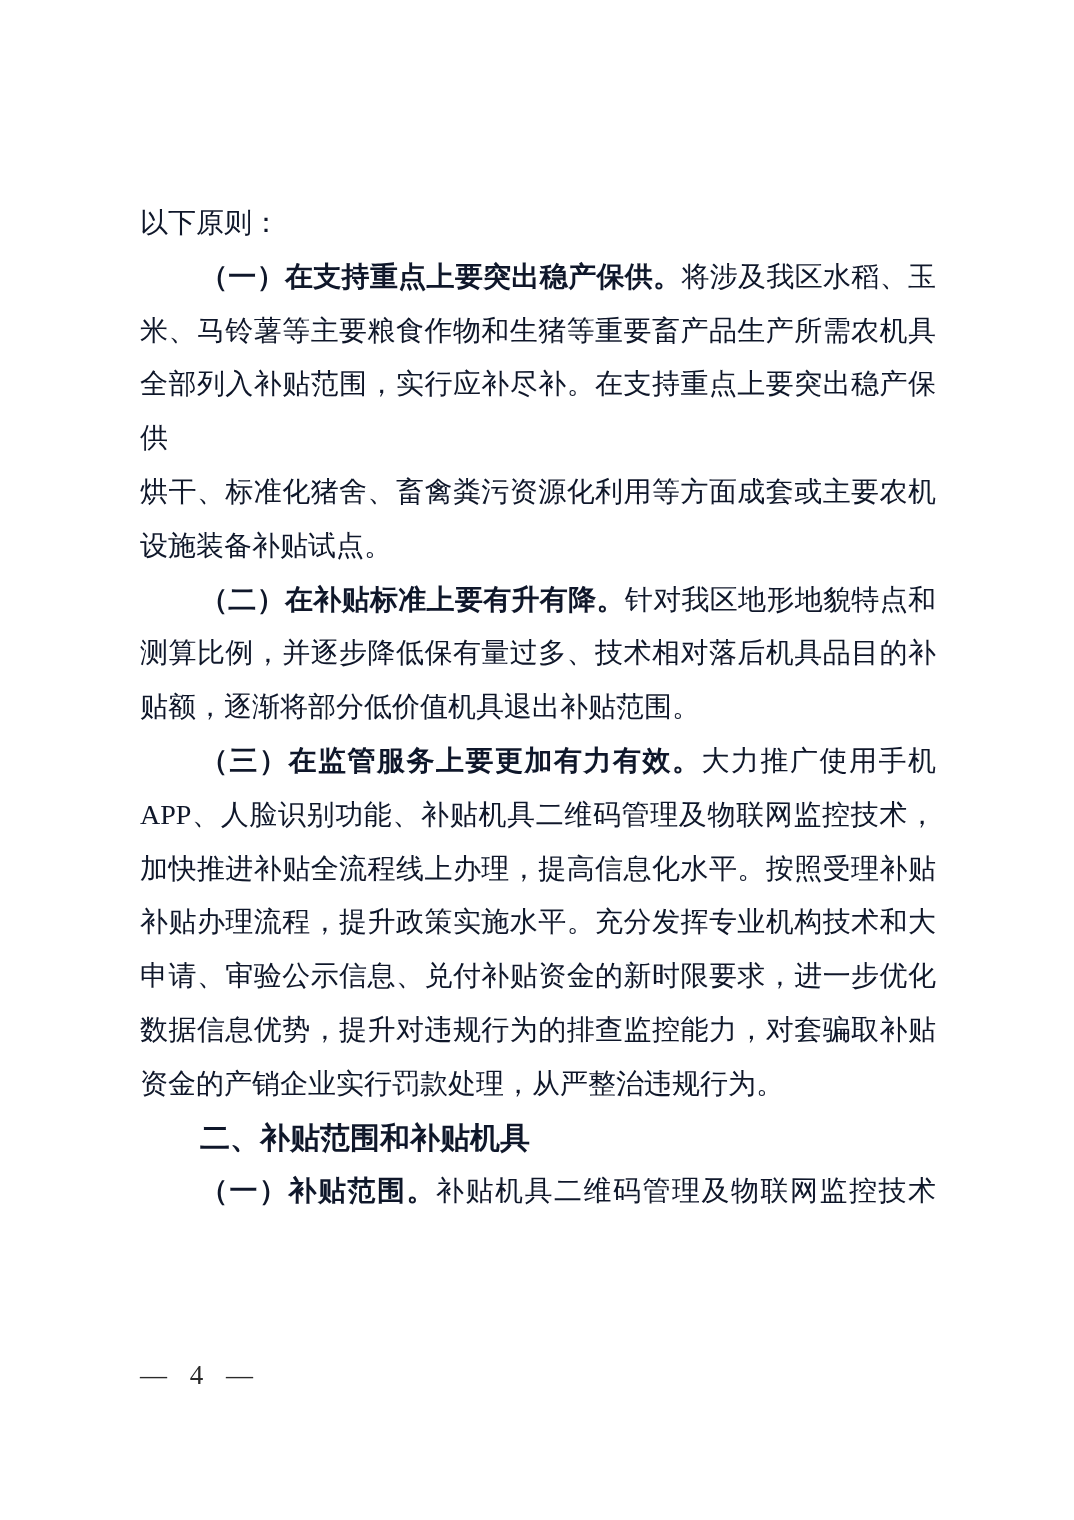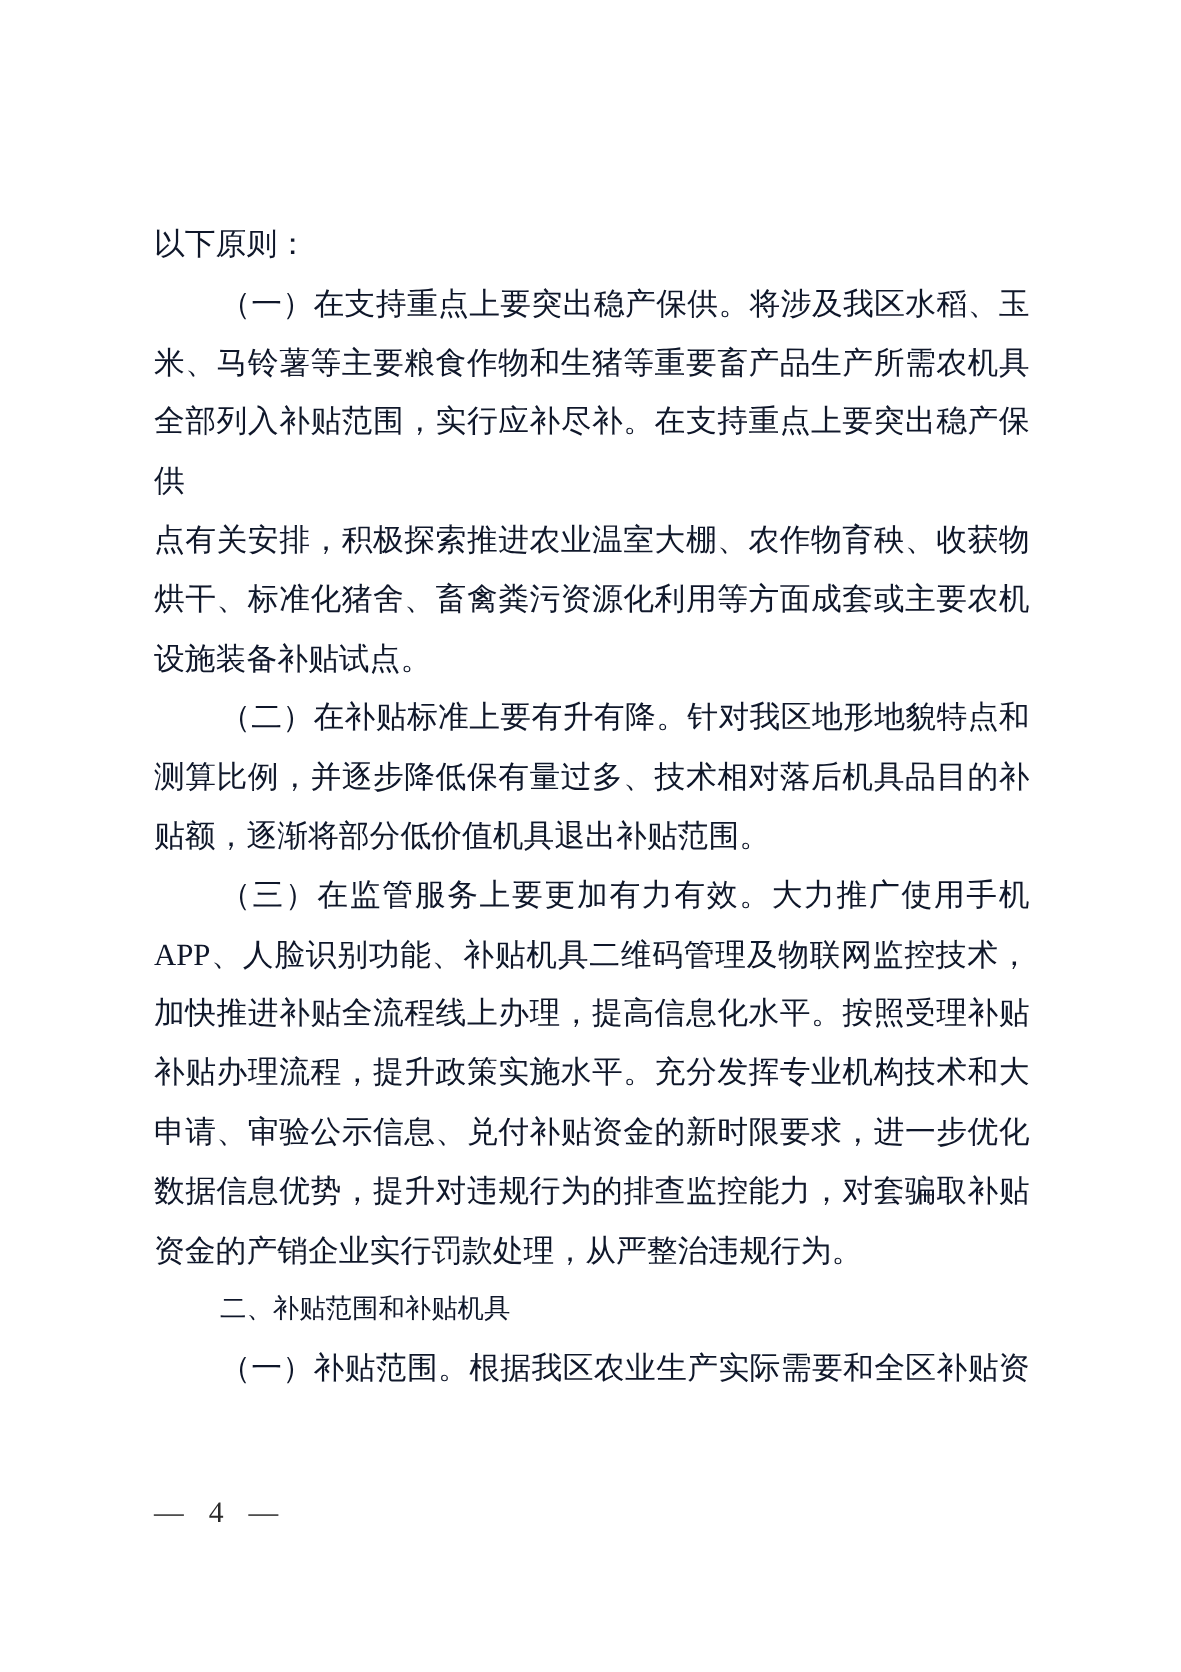--- a/index.html
+++ b/index.html
@@ -31,55 +31,54 @@
   .line.justify {
     text-align: justify;
     text-align-last: justify;
     text-justify: inter-character;
   }
   .line.indent {
     text-indent: 60px;
   }
   .line.heading {
     font-weight: bold;
-    font-size: 24px;
+    font-size: 30px;
   }
   .seg-bold {
-    font-weight: normal;
+    font-weight: bold;
   }
   .footer {
     position: absolute;
     left: 140px;
     top: 1360px;
     font-size: 27px;
     letter-spacing: 8px;
     color: #2a2a2a;
   }
 </style>
 </head>
 <body>
 
 <div class="page">
   <div class="content">
       <div class="line"><span>以下原则：</span></div>
       <div class="line justify indent"><span class="seg-bold">（一）在支持重点上要突出稳产保供。</span><span>将涉及我区水稻、玉</span></div>
       <div class="line justify"><span>米、马铃薯等主要粮食作物和生猪等重要畜产品生产所需农机具</span></div>
       <div class="line justify"><span>全部列入补贴范围，实行应补尽补。在支持重点上要突出稳产保供</span></div>
-      <div class="line justify"><span>点有关安排，积极探索推进农业温室大棚、农作物育秧、收获物</span></div>
       <div class="line justify"><span>烘干、标准化猪舍、畜禽粪污资源化利用等方面成套或主要农机</span></div>
       <div class="line"><span>设施装备补贴试点。</span></div>
       <div class="line justify indent"><span class="seg-bold">（二）在补贴标准上要有升有降。</span><span>针对我区地形地貌特点和</span></div>
       <div class="line justify"><span>测算比例，并逐步降低保有量过多、技术相对落后机具品目的补</span></div>
       <div class="line"><span>贴额，逐渐将部分低价值机具退出补贴范围。</span></div>
       <div class="line justify indent"><span class="seg-bold">（三）在监管服务上要更加有力有效。</span><span>大力推广使用手机</span></div>
       <div class="line justify"><span>APP、人脸识别功能、补贴机具二维码管理及物联网监控技术，</span></div>
       <div class="line justify"><span>加快推进补贴全流程线上办理，提高信息化水平。按照受理补贴</span></div>
       <div class="line justify"><span>补贴办理流程，提升政策实施水平。充分发挥专业机构技术和大</span></div>
       <div class="line justify"><span>申请、审验公示信息、兑付补贴资金的新时限要求，进一步优化</span></div>
       <div class="line justify"><span>数据信息优势，提升对违规行为的排查监控能力，对套骗取补贴</span></div>
       <div class="line"><span>资金的产销企业实行罚款处理，从严整治违规行为。</span></div>
       <div class="line indent heading"><span class="seg-bold">二、补贴范围和补贴机具</span></div>
-      <div class="line justify indent"><span class="seg-bold">（一）补贴范围。</span><span>根据我区农业生产实际需要和全区补贴资</span></div>
+      <div class="line justify indent"><span class="seg-bold">（一）补贴范围。</span><span>补贴机具二维码管理及物联网监控技术</span></div>
     </div>
   <div class="footer">
     <span>— 4 —</span>
   </div>
 </div>
 
 </body></html>

